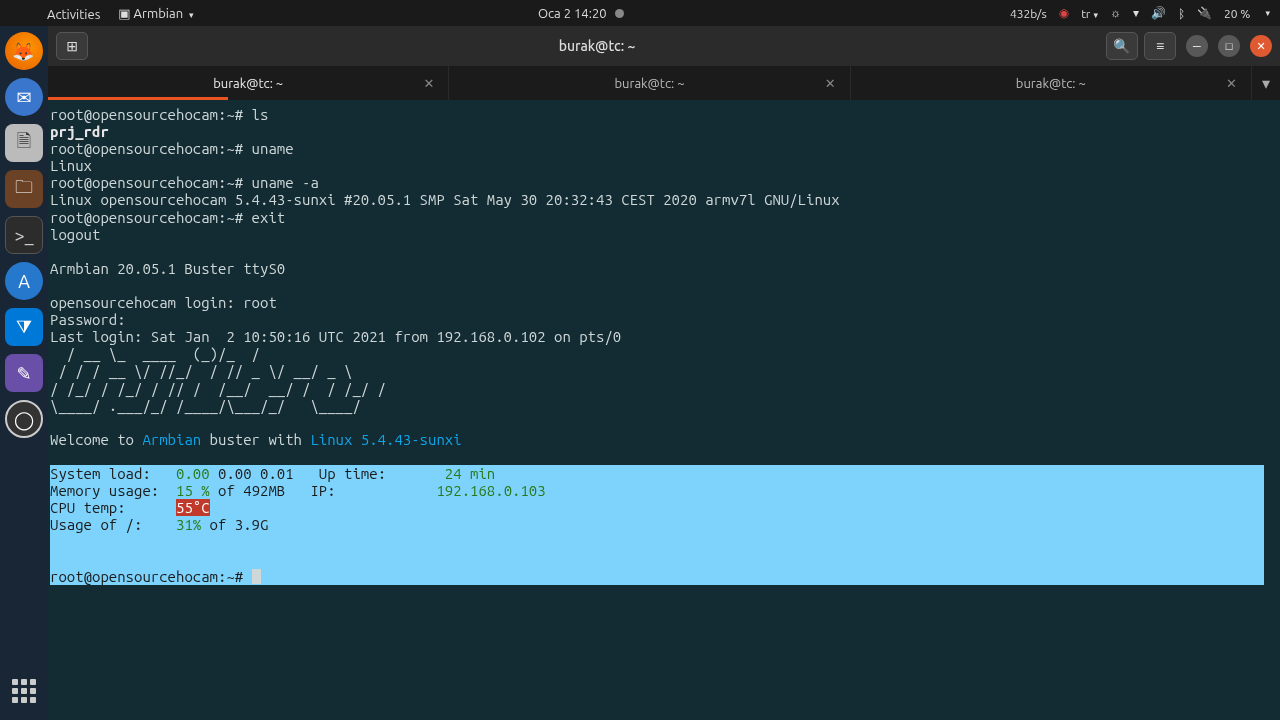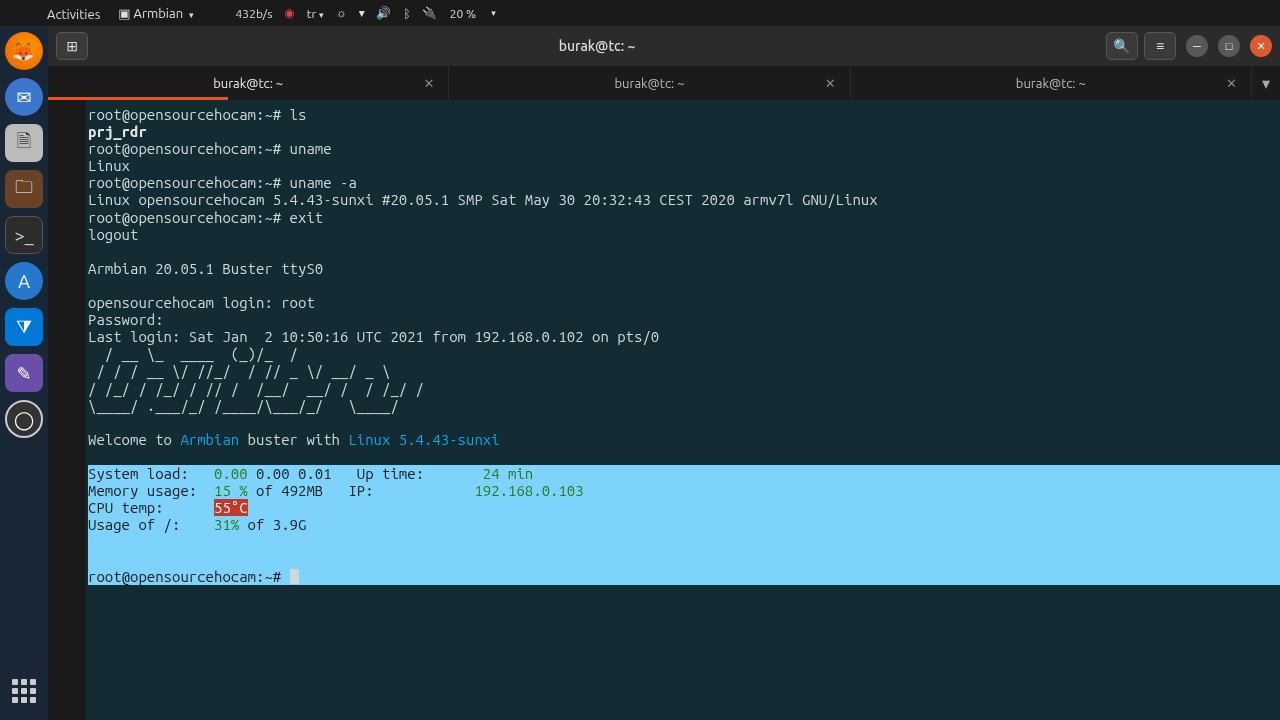--- a/index.html
+++ b/index.html
@@ -145,21 +145,20 @@
 .term {
   flex: 1;
   background: #132b33;
   padding: 6px 2px;
   font-family: "Ubuntu Mono", "Consolas", monospace;
   font-size: 15px;
   line-height: 1.14;
   color: #cfd8d8;
   white-space: pre;
   position: relative;
-  margin-left: 38px;
 }
 .term .ln { display:block; }
 .dir { color: #e5e5e5; font-weight: bold; }
 .red { color: #0ea5e9; }
 
 .selected-block {
   background: #7dd3fc;
   color: #1a1a1a;
   display: inline-block;
   width: 1214px;
@@ -172,20 +171,24 @@
 <body>
 
 <div class="topbar">
   <div class="topbar-left">
     <span>Activities</span>
     <span>
       <span>▣</span>
       <span>Armbian</span>
       <span class="dropdown-arrow">▾</span>
     </span>
+  </div>
+  <div class="topbar-center">
+    <span>Oca 2 14:20</span>
+    <span class="circle-dot"></span>
   </div>
   <div class="topbar-right">
     <span>432b/s</span>
     <span style="color:#d44">◉</span>
     <span><span>tr</span><span class="dropdown-arrow">▾</span></span>
     <span>☼</span>
     <span>▾</span>
     <span>🔊</span>
     <span>ᛒ</span>
     <span>🔌</span>

